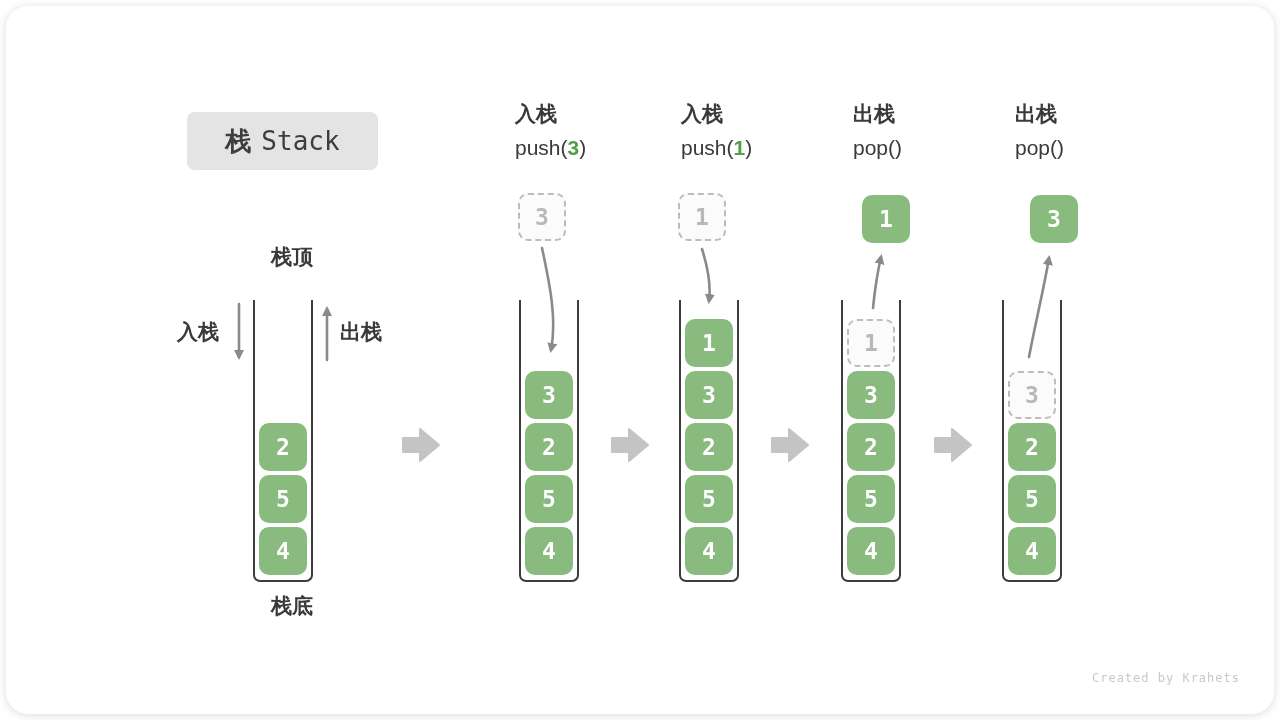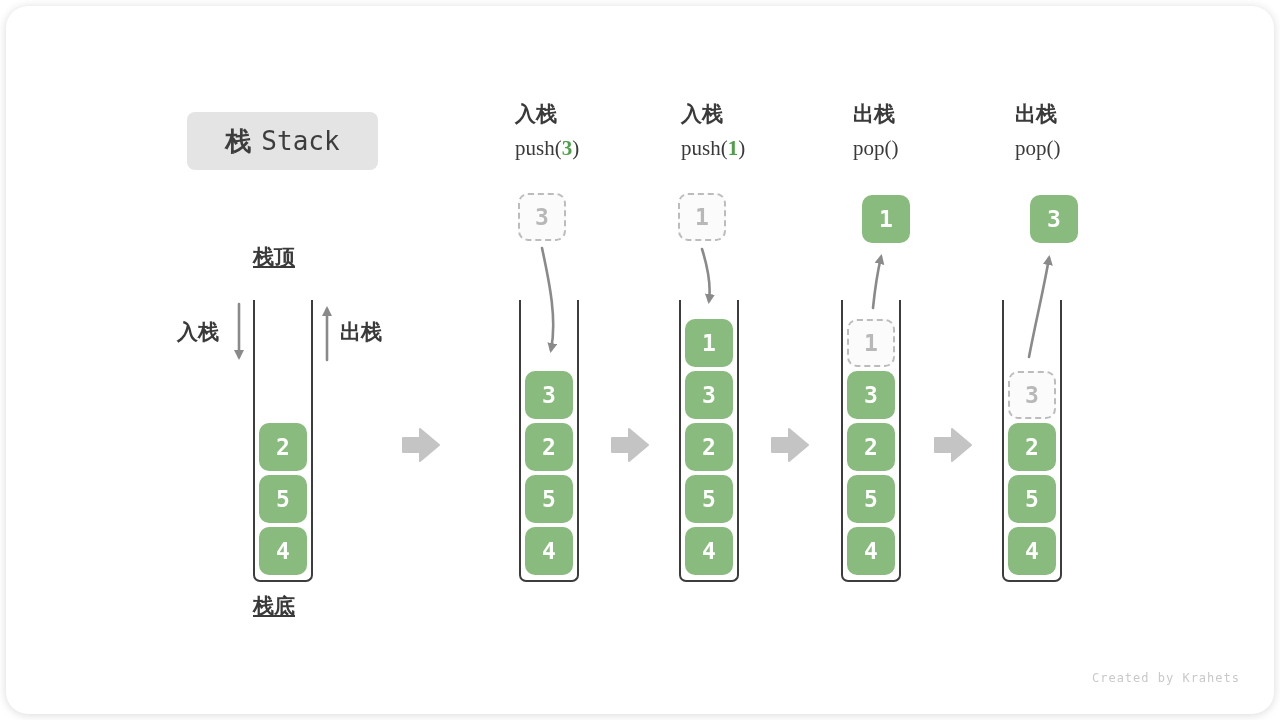--- a/index.html
+++ b/index.html
@@ -10,26 +10,26 @@
   .abs{position:absolute;}
 
   
   .badge{left:187px;top:112px;width:191px;height:58px;background:#e4e4e4;border-radius:8px;
          display:flex;align-items:center;justify-content:center;gap:10px;color:#3d3d3d;}
   .badge .zh{font-weight:bold;font-size:26px;}
   .badge .en{font-size:26px;font-family:"DejaVu Sans Mono",monospace;font-weight:500;}
 
   
   .zh-label{font-weight:bold;font-size:21px;color:#3a3a3a;white-space:nowrap;}
-  .center60{width:60px;text-align:left;text-decoration:underline;}
+  .center60{width:60px;text-align:right;}
 
   
   .op-header{top:100px;}
   .op-zh{font-weight:bold;font-size:21px;color:#3a3a3a;margin-bottom:8px;}
-  .op-fn{font-family:Liberation Serif, serif;font-size:21px;color:#3a3a3a;}
+  .op-fn{font-family:Liberation Sans, sans-serif;font-size:21px;color:#3a3a3a;}
   .op-fn .arg{color:#4FA04A;font-weight:bold;}
 
   
   .container{top:300px;width:60px;height:282px;border:2px solid #3d3d3d;border-top:none;
              border-radius:0 0 7px 7px;box-sizing:border-box;}
   .cell{position:absolute;left:4px;width:48px;height:48px;border-radius:10px;background:#88BB7D;
         color:#ffffff;font-family:"DejaVu Sans Mono",monospace;font-weight:bold;font-size:23px;
         display:flex;align-items:center;justify-content:center;}
   .ghost{background:#fbfbfb;border:2px dashed #bcbcbc;color:#b8b8b8;width:44px;height:44px;}
   .r4{top:19px}.r3{top:71px}.r2{top:123px}.r1{top:175px}.r0{top:227px}

